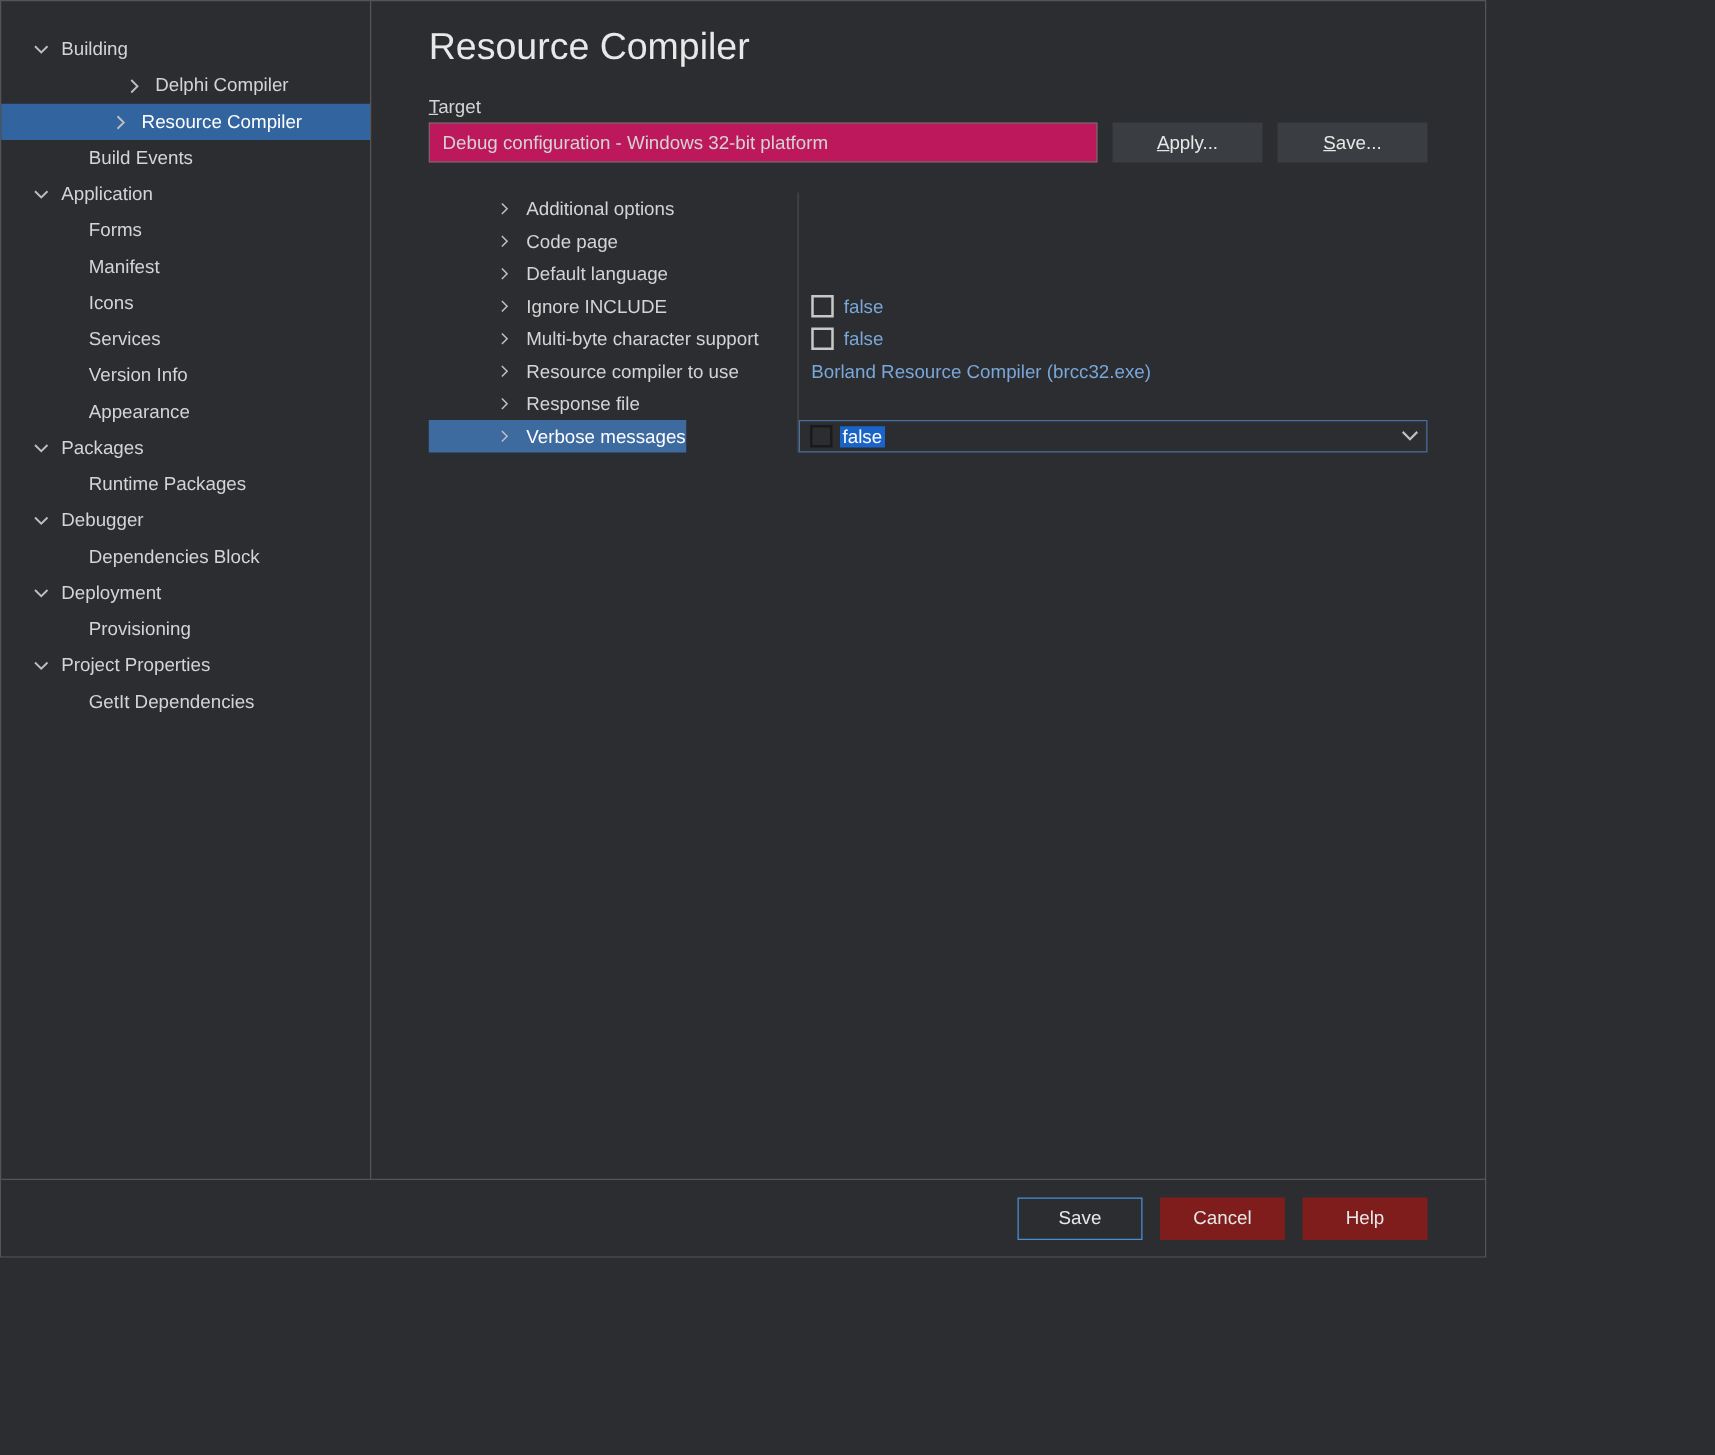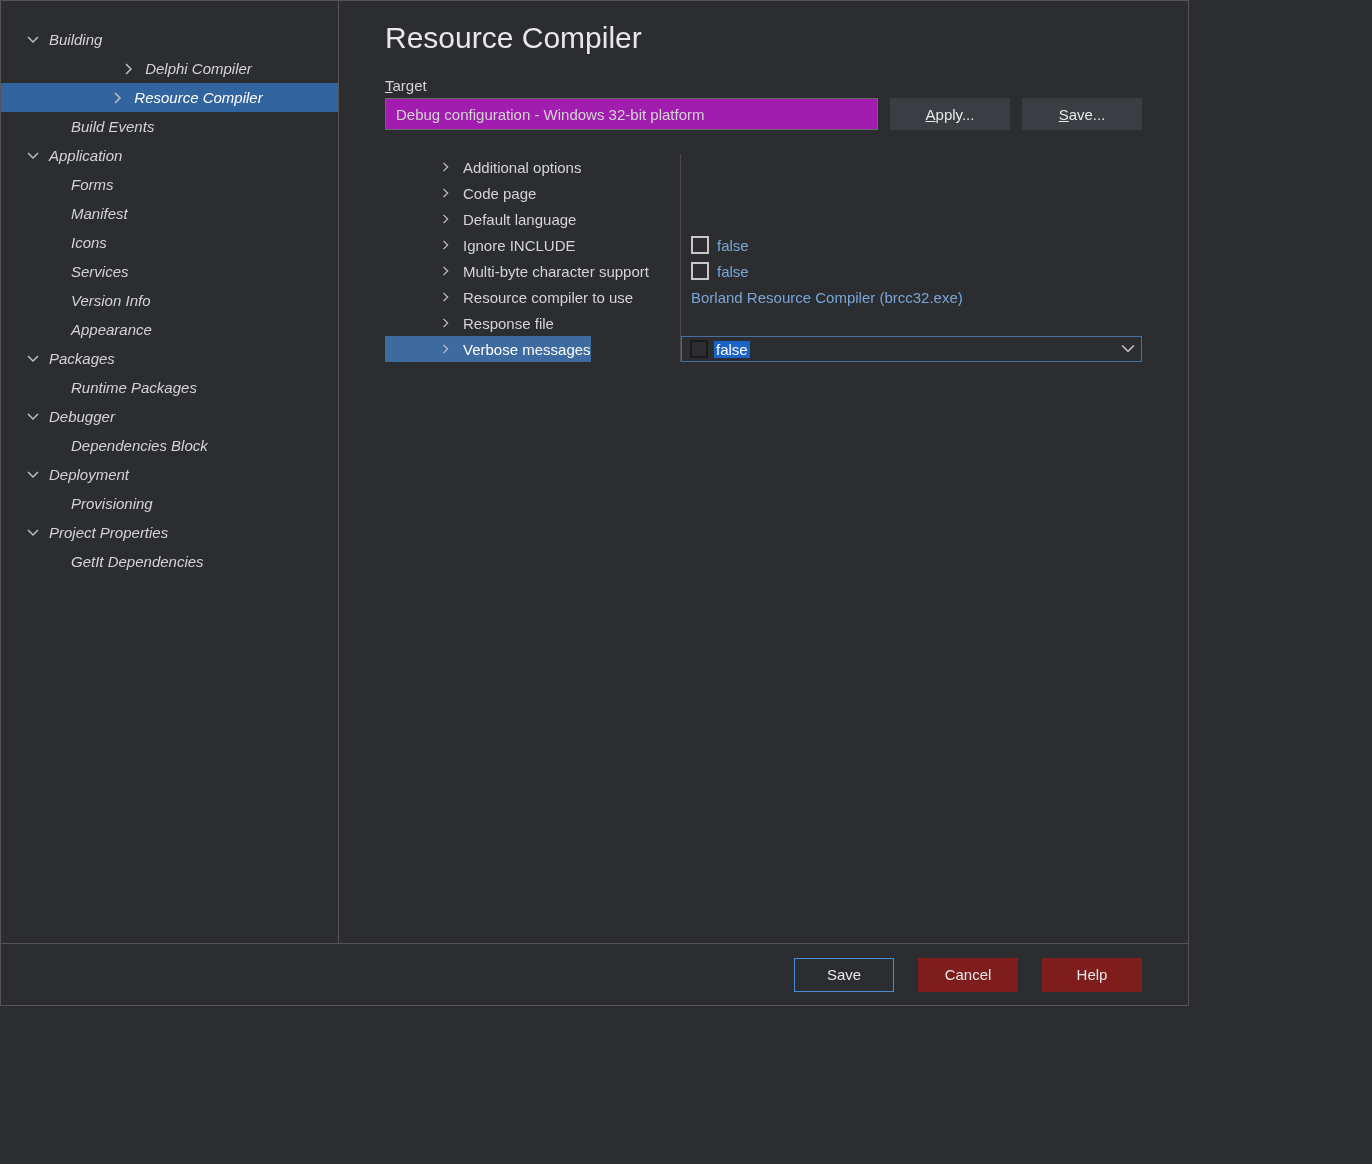--- a/index.html
+++ b/index.html
@@ -20,26 +20,25 @@
     display: flex;
     flex-direction: column;
   }
   .body-area {
     flex: 1;
     display: flex;
     min-height: 0;
   }
   
   .sidebar {
-    width: 338px;
+    width: 296px;
     padding: 24px 0 0 0;
     position: relative;
     border-right: 1px solid #555;
     margin-right: 0;
-    font-style: italic;
   }
   .sidebar-inner { height: 888px; }
   .tree { list-style: none; }
   .tree-group-label, .tree-leaf {
     display: flex;
     align-items: center;
     height: 29px;
     cursor: default;
   }
   .tree-group-label { padding-left: 22px; }
@@ -79,21 +78,21 @@
   .target-row {
     display: flex;
     gap: 12px;
     align-items: stretch;
     margin-bottom: 24px;
   }
   .combo {
     flex: 1;
     height: 32px;
     border: 1px solid #6a6a6a;
-    background: #a21caf;
+    background: #be185d;
     display: flex;
     align-items: center;
     padding: 0 8px 0 10px;
     justify-content: space-between;
   }
   .combo-chev { color:#bfbfbf; }
   .btn {
     height: 32px;
     min-width: 120px;
     background: #3a3d41;
@@ -163,21 +162,21 @@
     padding: 0 2px;
   }
   .link-blue { color:#7aa7d8; }
   
   .footer {
     height: 62px;
     border-top: 1px solid #555;
     display:flex;
     align-items:center;
     justify-content:flex-end;
-    gap: 24px;
+    gap: 14px;
     padding-right: 46px;
     background:#2b2d30;
   }
   .footer .btn { min-width: 100px; height: 34px; background:#7f1d1d; }
   .footer .btn.primary { background:#2b2d30; border:1px solid #4a8fd6; }
 </style>
 </head>
 <body>
 
 <div class="window">

